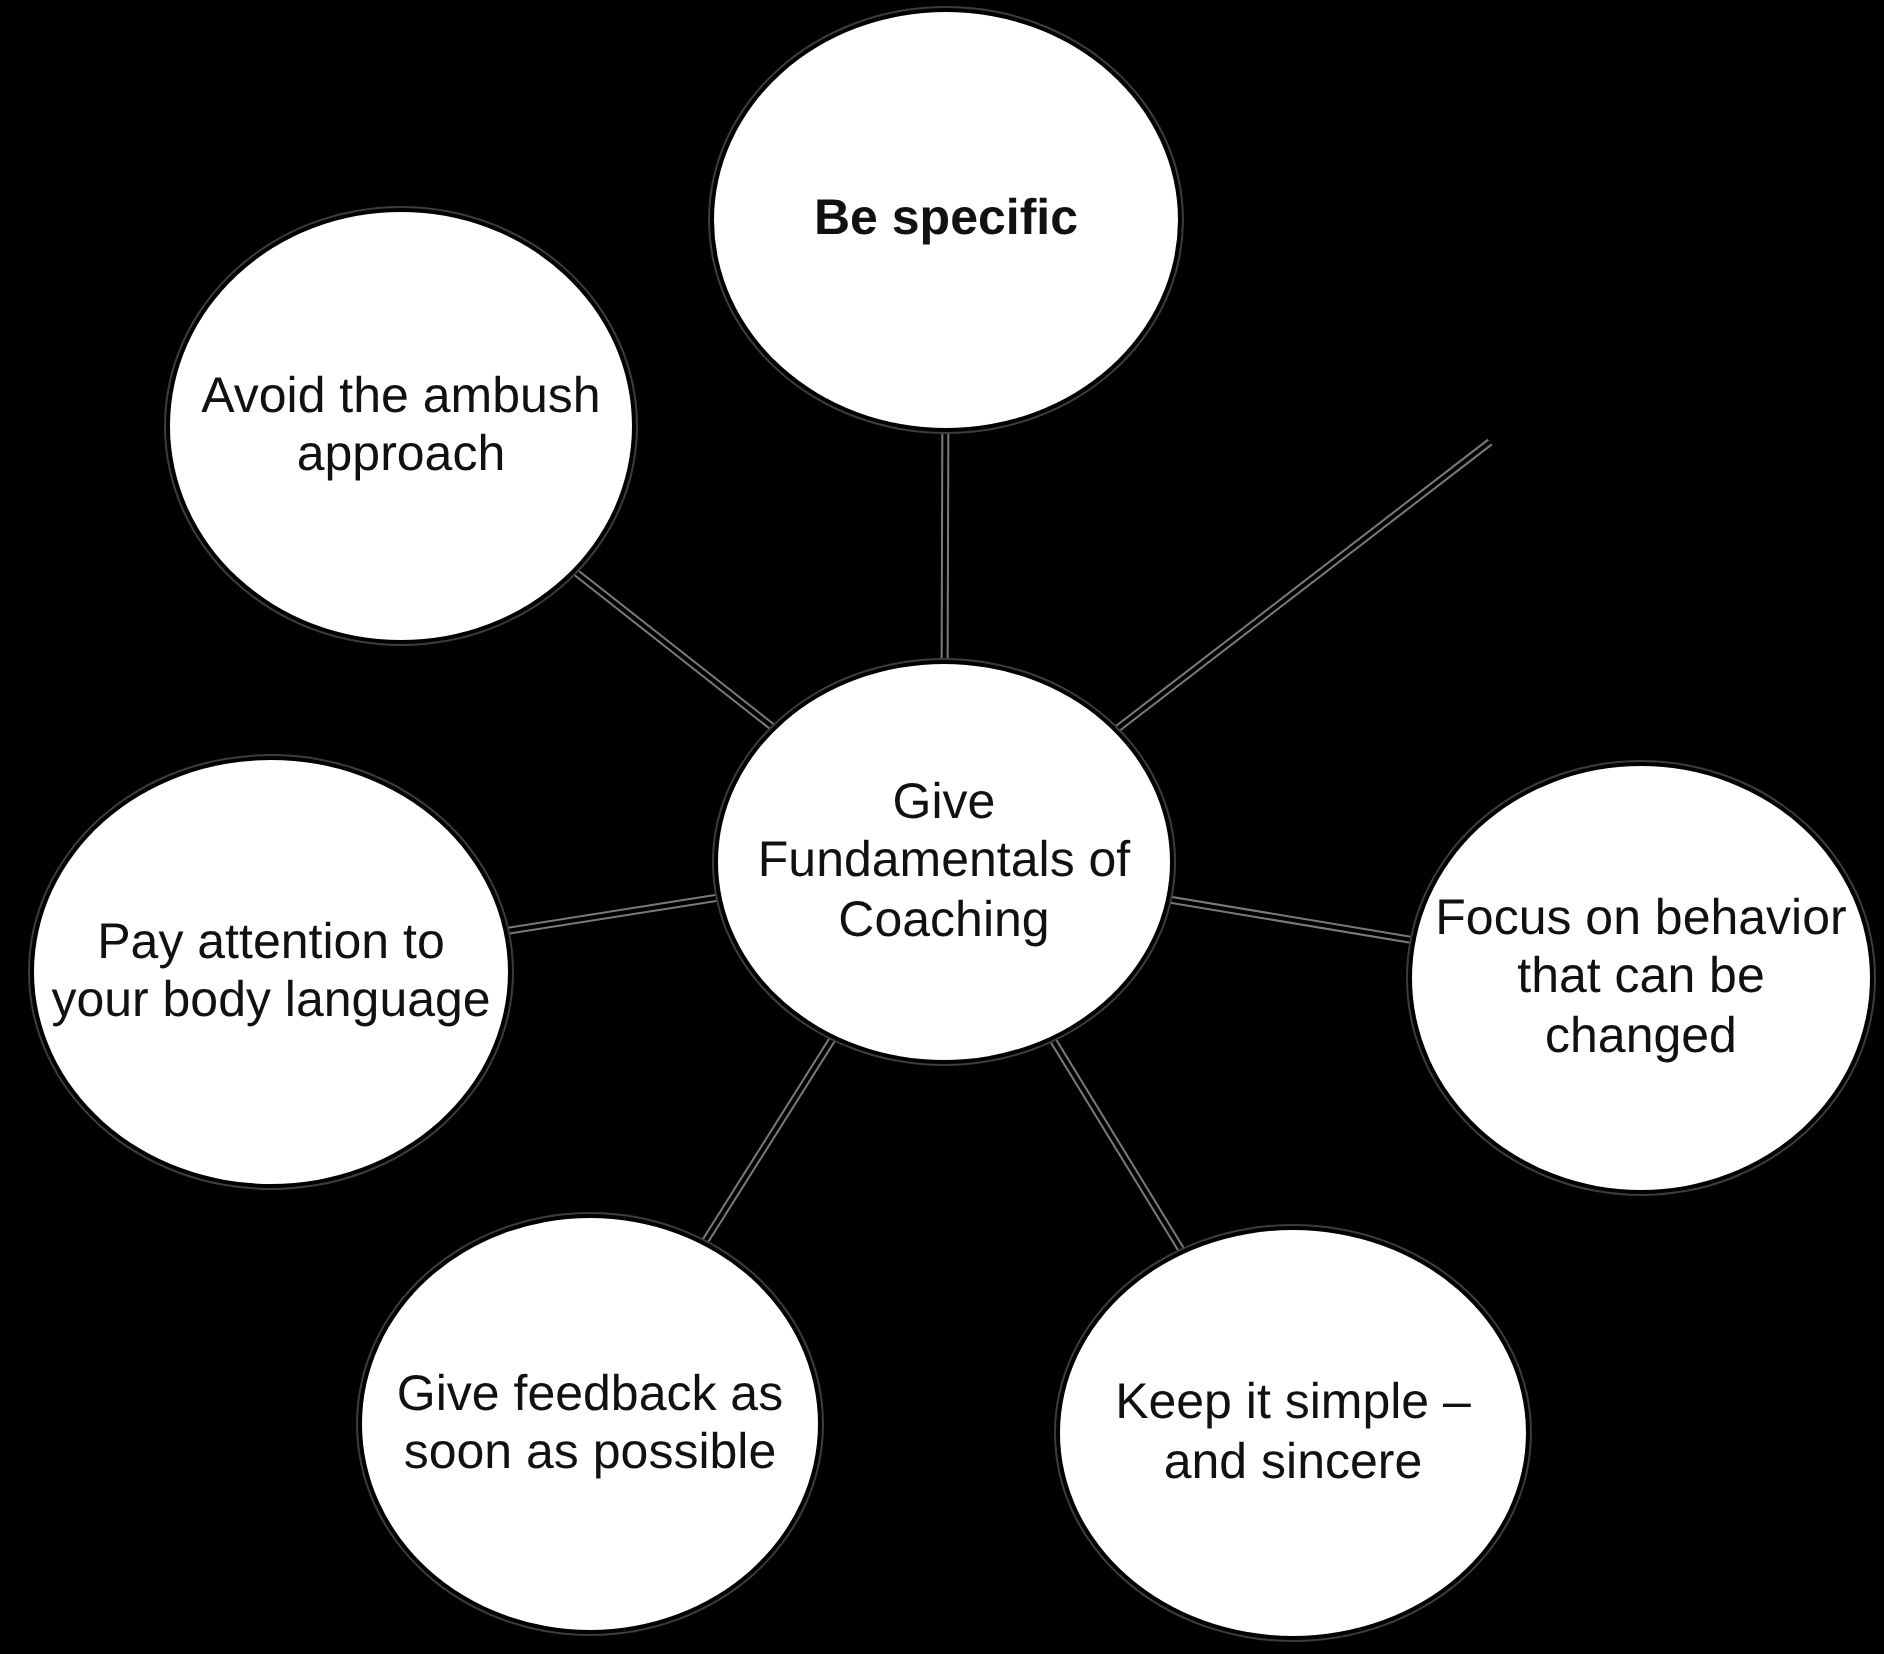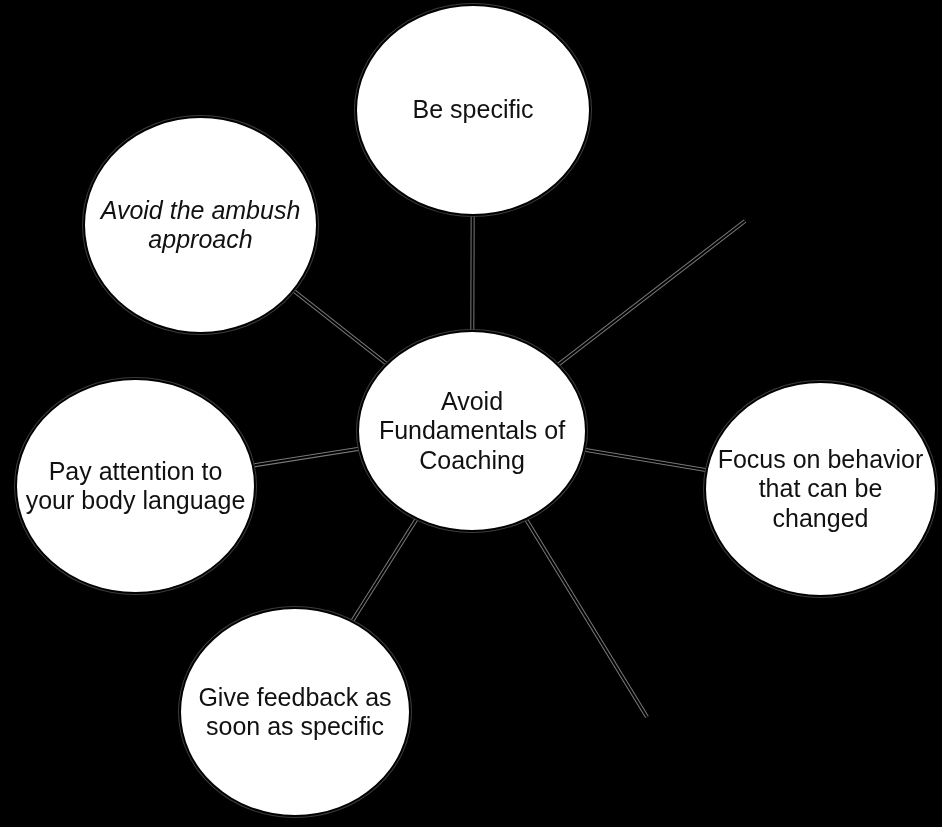--- a/index.html
+++ b/index.html
@@ -35,27 +35,27 @@
     color: #111111;
     font-size: 25px;
     line-height: 1.18;
   }
   .node-label {
     white-space: pre;
     text-align: center;
   }
   
   .node-center       { left: 357px; top: 330px; width: 230px; height: 202px; }
-  .node-top          { left: 355px; top:   4px; width: 236px; height: 212px; }
+  .node-top          { left: 355px; top:   4px; width: 236px; height: 212px; font-weight: bold; }
   .node-top-right    { left: 629px; top: 111px; width: 231px; height: 219px; }
   .node-right        { left: 704px; top: 381px; width: 233px; height: 216px; }
   .node-bottom-right { left: 528px; top: 613px; width: 237px; height: 207px; }
   .node-bottom-left  { left: 179px; top: 607px; width: 232px; height: 210px; }
   .node-left         { left:   15px; top: 378px; width: 241px; height: 216px; }
-  .node-top-left     { left:  83px; top: 116px; width: 235px; height: 218px; font-style: italic; }
+  .node-top-left     { left:  83px; top: 104px; width: 235px; height: 218px; }
 </style>
 </head>
 <body>
 
 <div class="canvas">
 
   <svg class="connectors" viewBox="0 0 942 827" xmlns="http://www.w3.org/2000/svg">
 
     <g stroke="#7a7a7a" stroke-width="4">
       <line x1="472" y1="431" x2="473" y2="110"></line>
@@ -72,40 +72,44 @@
       <line x1="472" y1="431" x2="745" y2="221"></line>
       <line x1="472" y1="431" x2="820" y2="489"></line>
       <line x1="472" y1="431" x2="647" y2="717"></line>
       <line x1="472" y1="431" x2="295" y2="712"></line>
       <line x1="472" y1="431" x2="123" y2="486"></line>
       <line x1="472" y1="431" x2="200" y2="217"></line>
     </g>
   </svg>
 
   <div class="node node-center">
-    <div class="node-label">Avoid
+    <div class="node-label">Give
 Fundamentals of
 Coaching</div>
   </div>
 
   <div class="node node-top">
     <div class="node-label">Be specific</div>
   </div>
 
 
   <div class="node node-right">
     <div class="node-label">Focus on behavior
 that can be
 changed</div>
   </div>
 
+  <div class="node node-bottom-right">
+    <div class="node-label">Keep it simple –
+and sincere</div>
+  </div>
 
   <div class="node node-bottom-left">
     <div class="node-label">Give feedback as
-soon as specific</div>
+soon as possible</div>
   </div>
 
   <div class="node node-left">
     <div class="node-label">Pay attention to
 your body language</div>
   </div>
 
   <div class="node node-top-left">
     <div class="node-label">Avoid the ambush
 approach</div>

